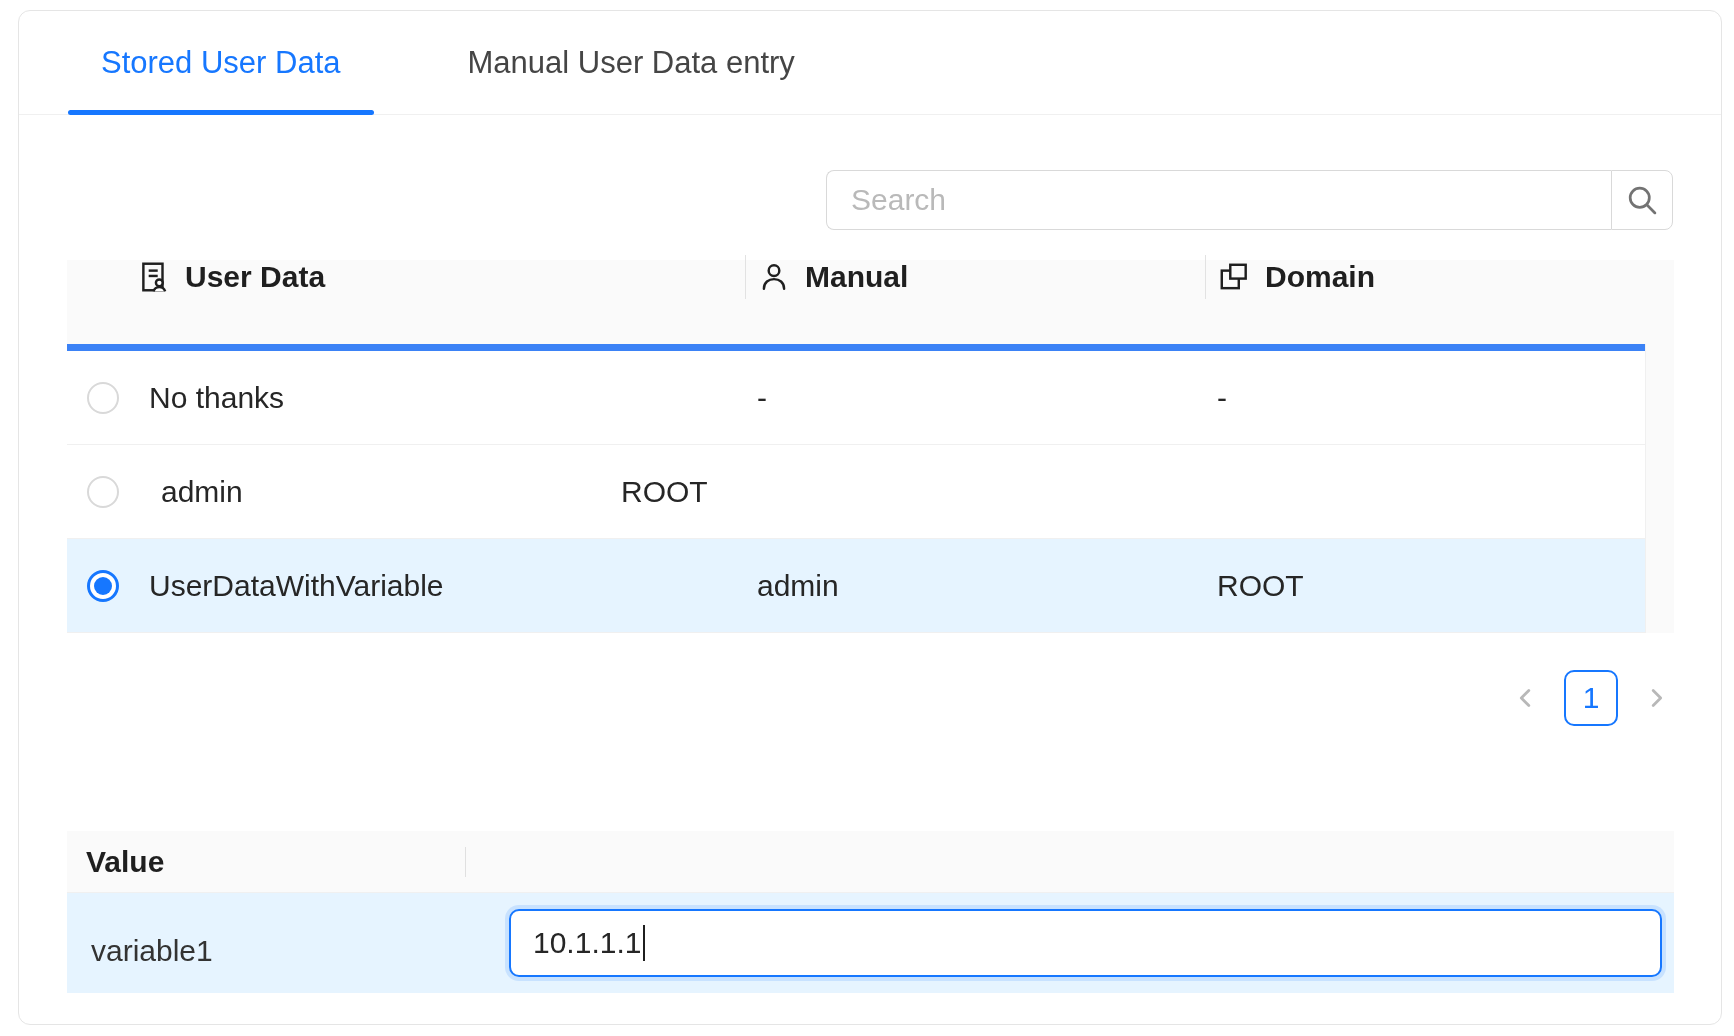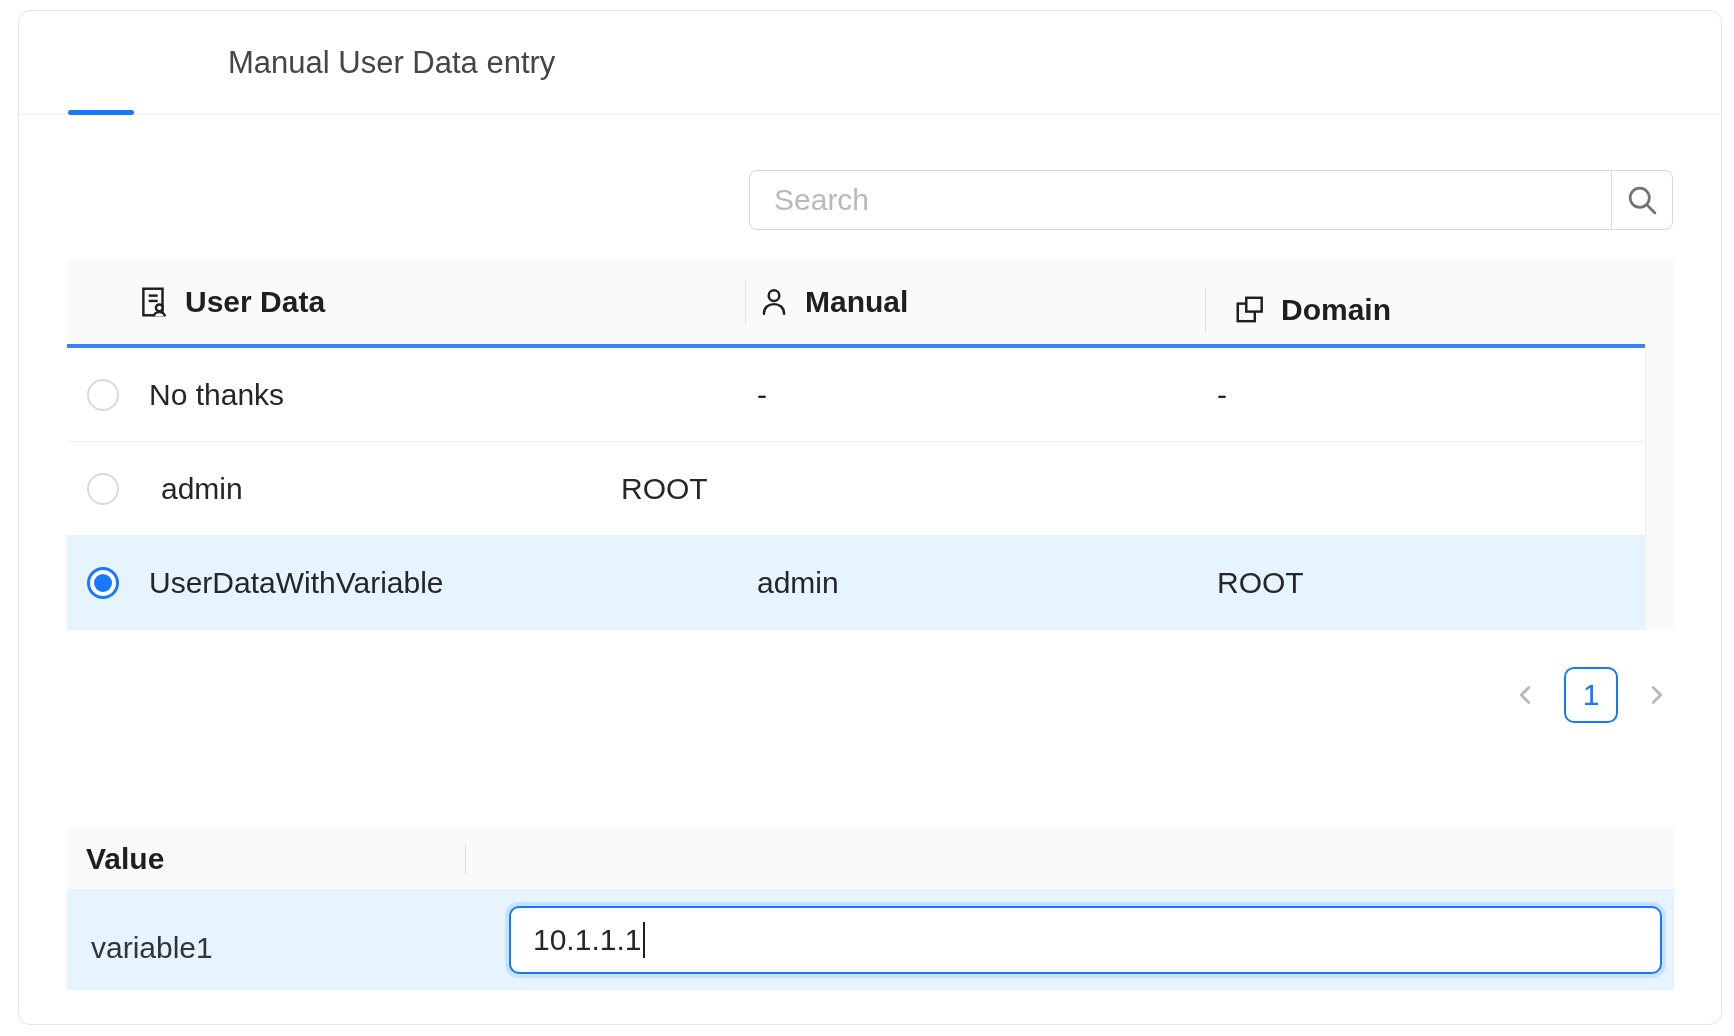--- a/index.html
+++ b/index.html
@@ -9,34 +9,34 @@
   
   .tabs{display:flex;align-items:center;height:103px;padding-left:49px;border-bottom:1px solid #f0f0f0;}
   .tab{position:relative;height:100%;display:flex;align-items:center;padding:0 33px;
     font-size:31px;font-weight:500;color:#454545;cursor:pointer;}
   .tab.active{color:#1677ff;}
   .tab + .tab{margin-left:61px;}
   .ink{position:absolute;left:0;right:0;bottom:-1px;height:5px;background:#1677ff;border-radius:3px;}
   
   .content{padding:0 48px;}
   .search-row{display:flex;justify-content:flex-end;margin-top:55px;}
-  .search{display:flex;width:924px;height:60px;}
+  .search{display:flex;width:847px;height:60px;}
   .search-input{flex:1;border:1px solid #d9d9d9;border-right:none;border-radius:8px 0 0 8px;
     display:flex;align-items:center;padding-left:24px;background:#fff;box-sizing:border-box;}
   .search-input .placeholder{color:#b9b9b9;font-size:30px;}
   .search-btn{width:62px;border:1px solid #d9d9d9;border-radius:0 8px 8px 0;background:#fff;
     display:flex;align-items:center;justify-content:center;cursor:pointer;padding:0;}
   
   .table{position:relative;margin-top:30px;width:1607px;}
-  .thead{display:flex;align-items:center;height:84px;background:#fafafa;border-bottom:4px solid #3b82f6;}
+  .thead{display:flex;align-items:flex-start;height:84px;background:#fafafa;border-bottom:7px solid #3b82f6;}
   .th{display:flex;align-items:center;font-size:30px;font-weight:600;color:#1f1f1f;box-sizing:border-box;position:relative;}
   .th .icon{margin-right:14px;display:flex;}
   .th1{width:678px;padding-left:70px;}
   .th2{width:460px;padding-left:12px;}
-  .th3{flex:1;padding-left:28px;margin-top:16px;}
+  .th3{flex:1;padding-left:12px;}
   .vdiv{position:absolute;left:0;top:50%;transform:translateY(-50%);width:1px;height:44px;background:#e2e2e2;}
   .tbody{margin-right:28px;}
   .gutter{position:absolute;right:0;top:84px;bottom:0;width:28px;background:#fafafa;border-left:1px solid #f0f0f0;}
   .tr{display:flex;align-items:center;height:93px;border-bottom:1px solid #f0f0f0;font-size:30px;cursor:pointer;}
   .tr.selected{background:#e6f4ff;}
   .radio-wrap{width:82px;padding-left:20px;box-sizing:border-box;display:flex;align-items:center;}
   .radio{width:32px;height:32px;border-radius:50%;border:2px solid #d9d9d9;background:#fff;
     box-sizing:border-box;position:relative;display:inline-block;}
   .radio.checked{border:3px solid #1677ff;}
   .radio.checked::after{content:"";position:absolute;inset:4px;border-radius:50%;background:#1677ff;}
@@ -68,20 +68,21 @@
   @keyframes blink{50%{opacity:0;}}
   svg{display:block;}
 </style>
 </head>
 <body>
 
 <div class="card">
 
   <div class="tabs">
     <div class="tab active">
+      <span>Stored User Data</span>
       <span class="ink"></span>
     </div>
     <div class="tab">
       <span>Manual User Data entry</span>
     </div>
   </div>
 
   <div class="content">
 
     <div class="search-row">

